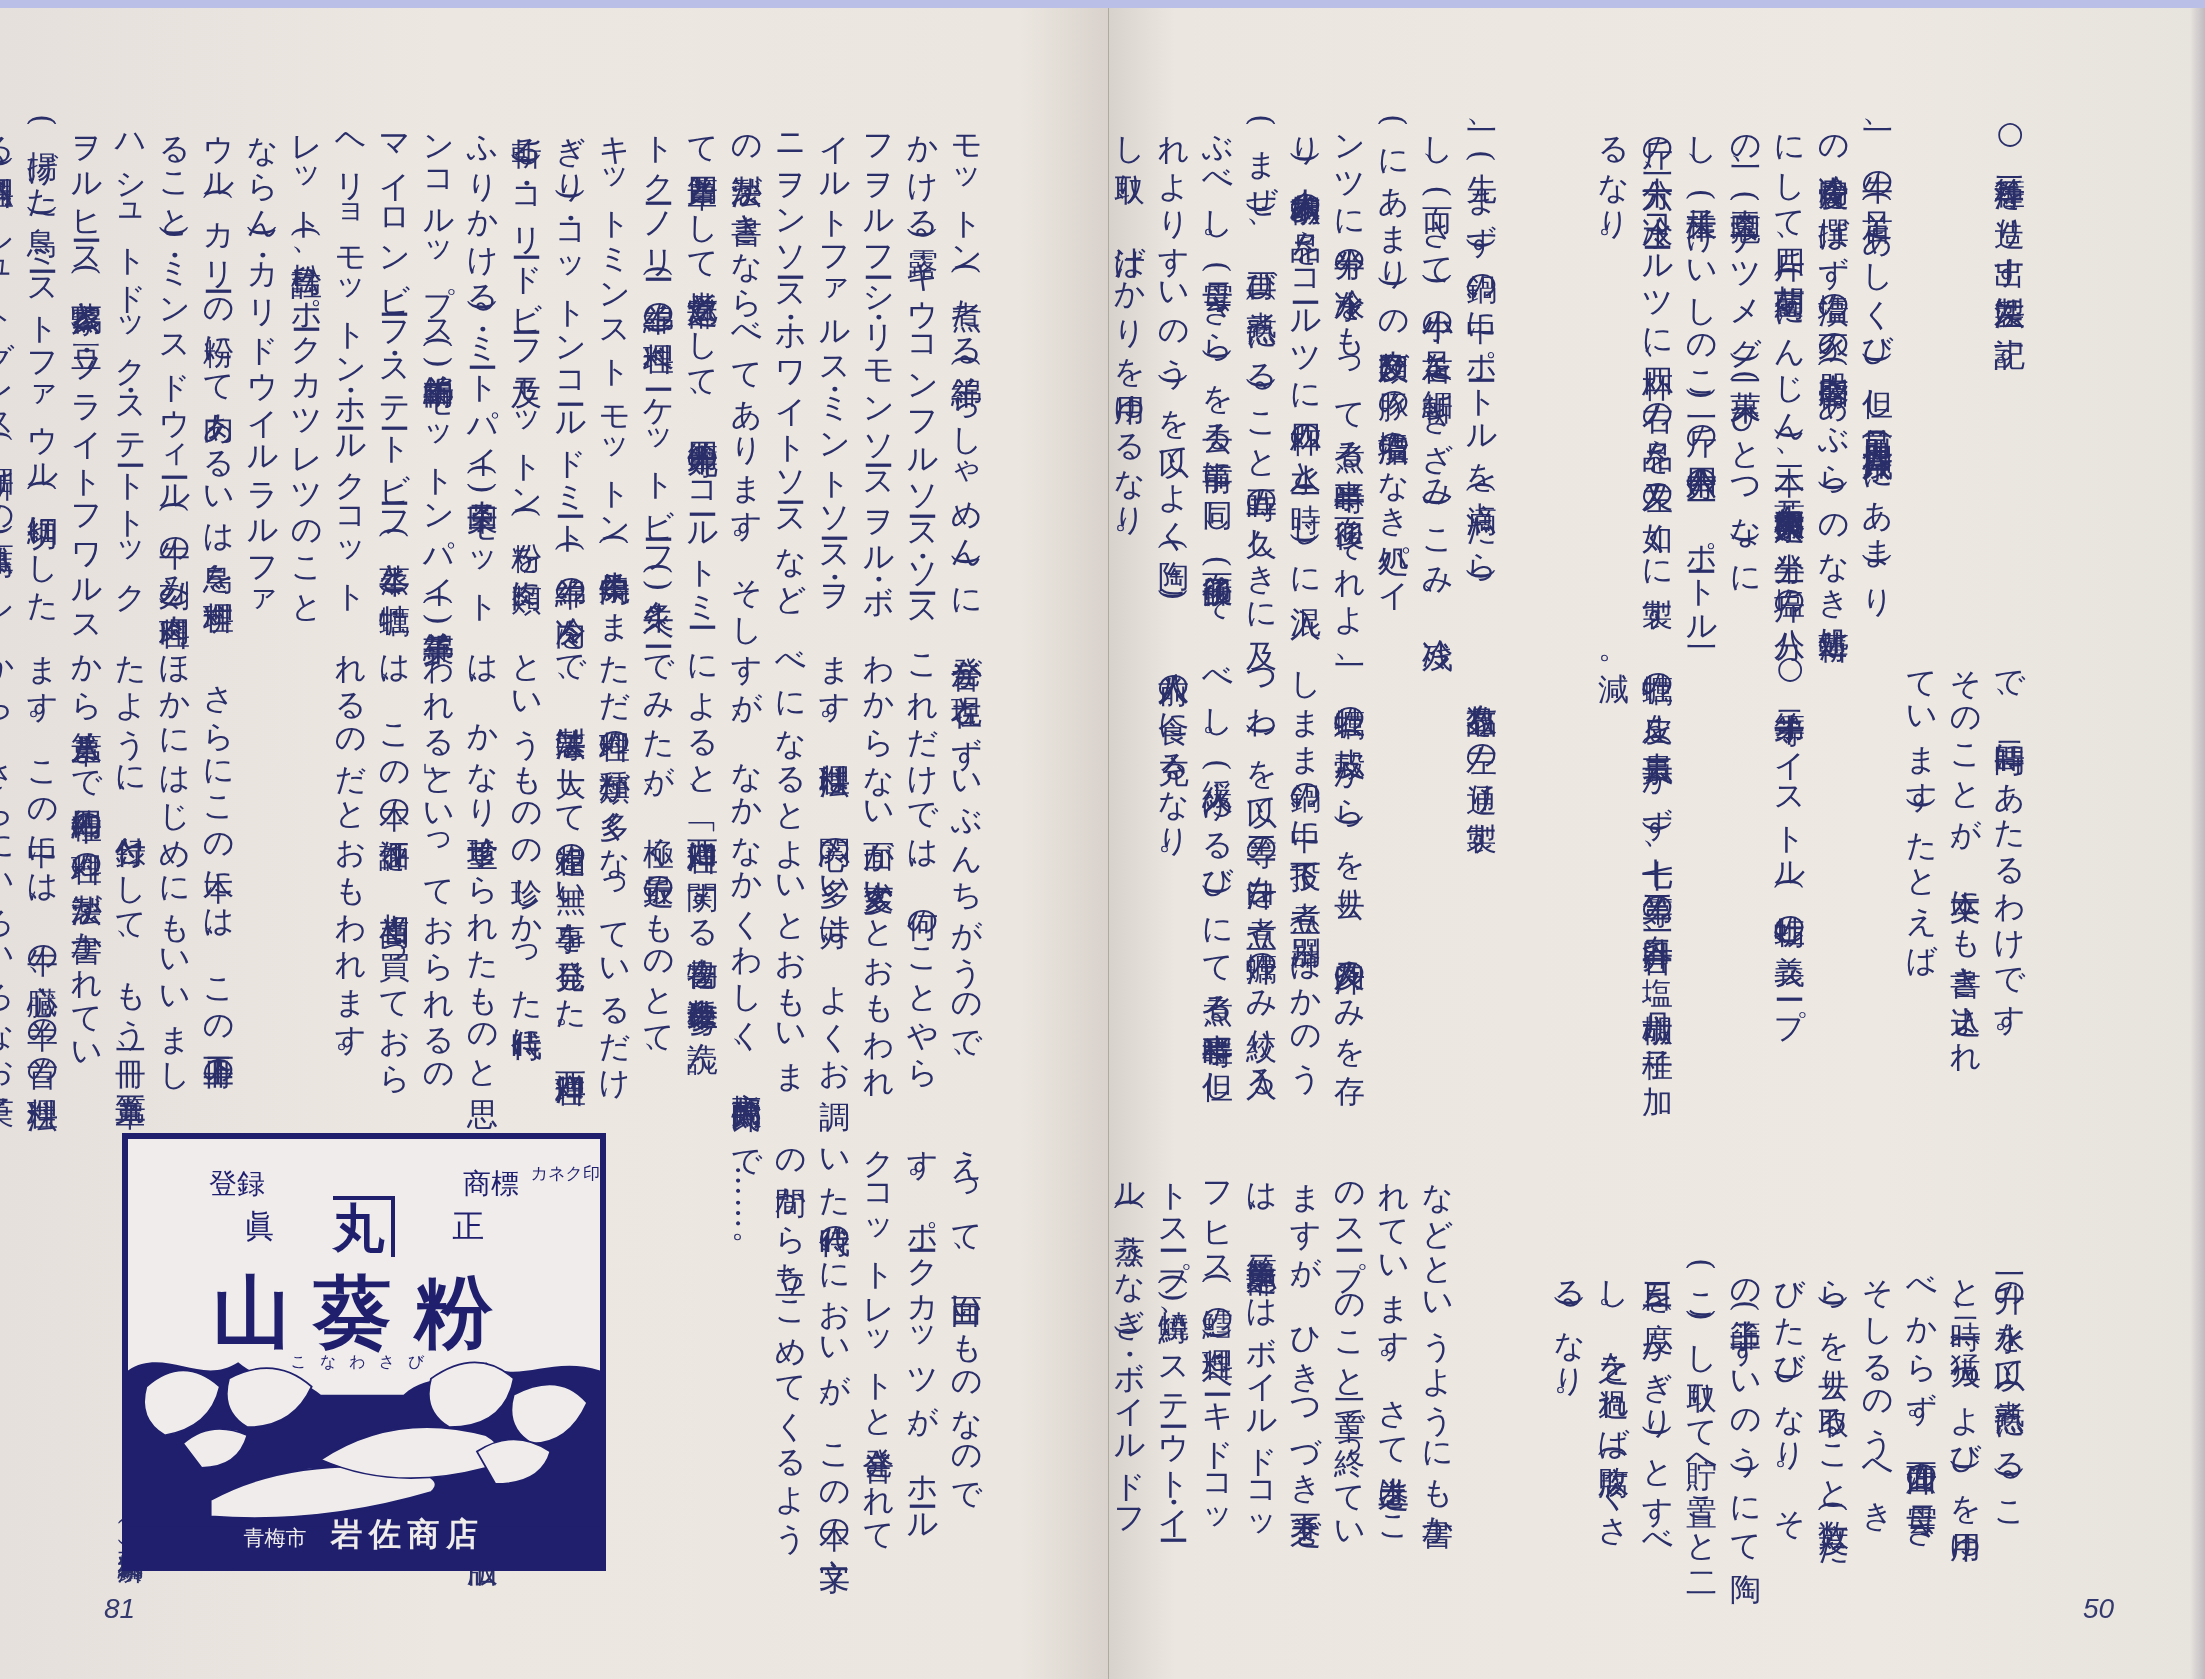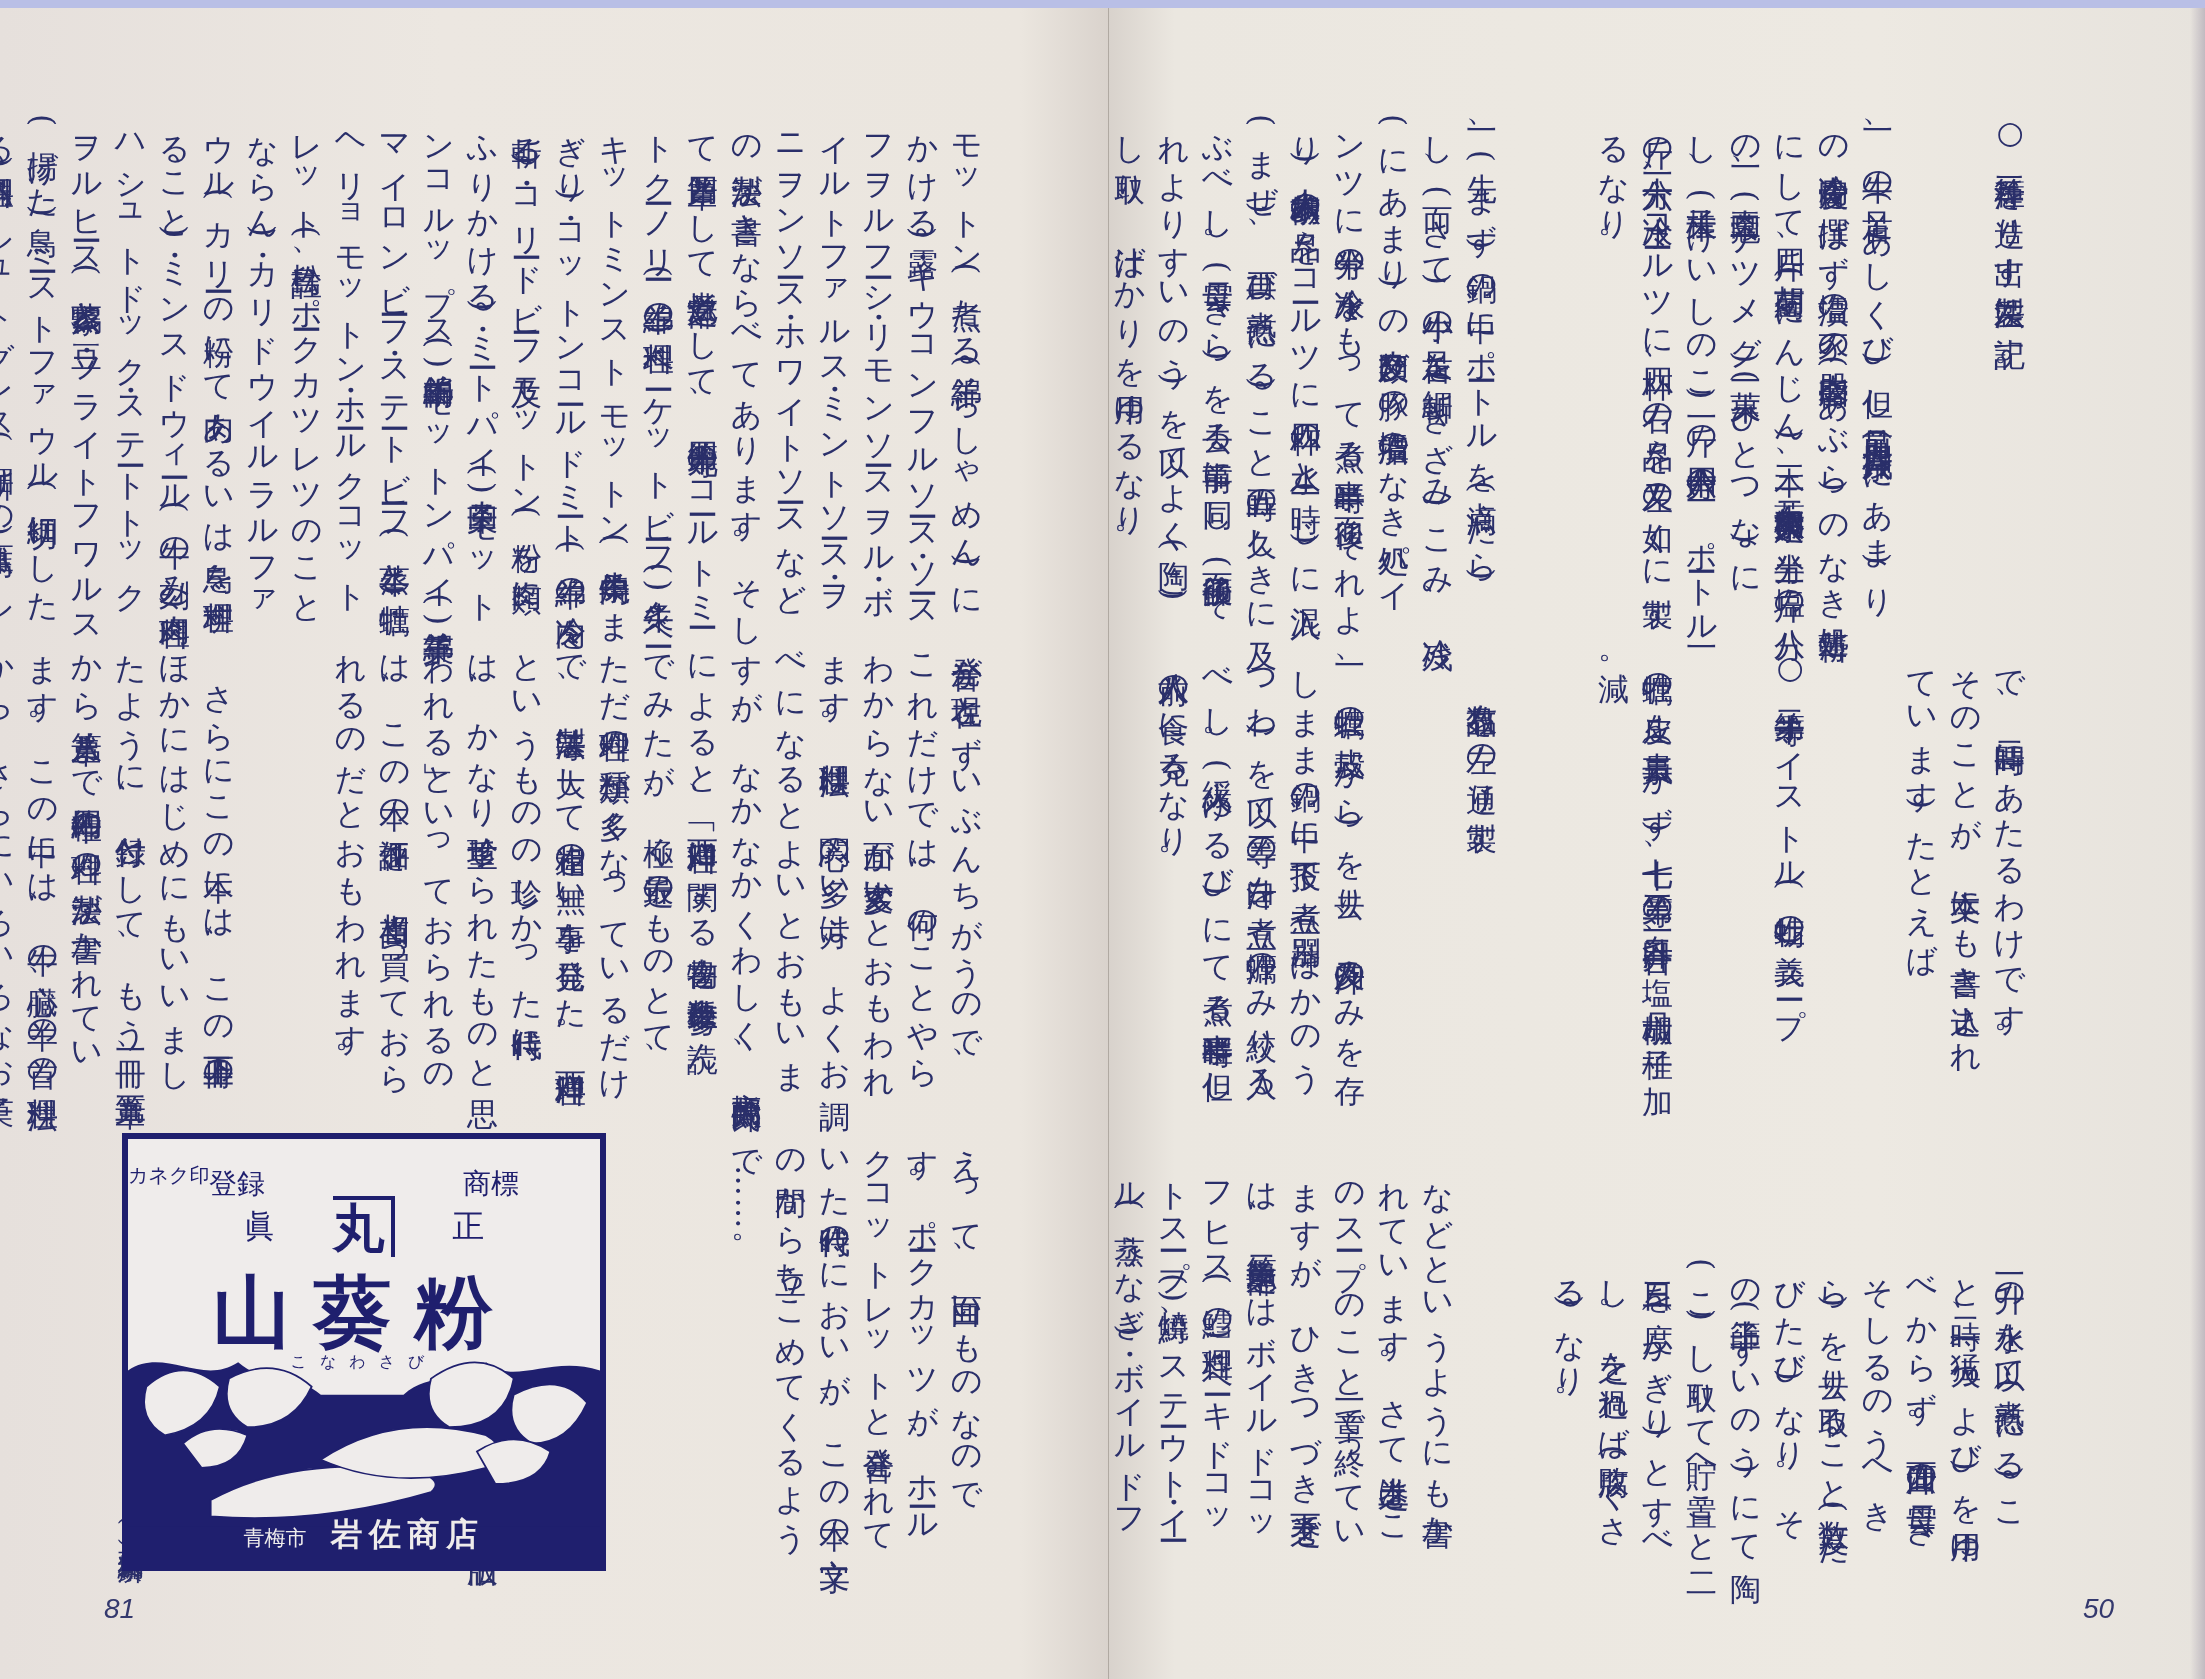--- a/index.html
+++ b/index.html
@@ -36,21 +36,21 @@
   .page-num {
     position: absolute; font-style: italic; color: #34396e;
     font-size: 28px; font-family: Liberation Sans, sans-serif;
   }
   .ad {
     position: absolute; left: 122px; top: 1125px; width: 484px; height: 438px;
     border: 6.5px solid #1f1f6e; background: #efeceb; box-sizing: border-box;
     color: #1f1f6e; overflow: hidden;
   }
   .ad .reg { position: absolute; top: 26px; left: 0; right: 0; display: flex; justify-content: space-between; padding: 0 81px; font-size: 28px; font-family: "DejaVu Sans", sans-serif; }
-  .ad .kane { position: absolute; top: 23px; left: 0; right: 0; text-align: left; font-size: 20px; font-family: "DejaVu Sans", sans-serif; }
+  .ad .kane { position: absolute; top: 23px; left: 0; right: 0; text-align: right; font-size: 17px; font-family: "DejaVu Sans", sans-serif; }
   .ad .mark-row { position: absolute; top: 57px; left: 0; right: 0; display: flex; justify-content: center; align-items: center; gap: 57px; font-size: 32px; font-family: "DejaVu Sans", sans-serif; }
   .ad .mark { font-size: 52px; font-weight: bold; border-top: 4.9px solid #1f1f6e; border-right: 4.9px solid #1f1f6e; padding: 0 6.5px 0 0; line-height: 57px; }
   .ad .product { position: absolute; top: 122px; left: 0; right: 0; text-align: center; font-size: 78px; font-weight: bold; letter-spacing: 23px; font-family: "DejaVu Sans", sans-serif; }
   .ad .kana { position: absolute; top: 213px; left: 0; right: 0; text-align: center; font-size: 16px; letter-spacing: 13px; font-family: "DejaVu Sans", sans-serif; }
   .ad .art { position: absolute; left: 0; bottom: 0; width: 100%; height: 227px; }
   .ad .shop { position: absolute; bottom: 8px; left: 0; right: 0; display: flex; justify-content: center; align-items: baseline; gap: 24px; color: #efeceb; font-family: "DejaVu Sans", sans-serif; }
   .ad .shop .city { font-size: 21px; margin-top: 38px; }
   .ad .shop .name { font-size: 32px; letter-spacing: 6.5px; font-weight: bold; }
   .edge-shadow-right { position: absolute; right: 0; top: 0; width: 14.6px; height: 100%; background: linear-gradient(to right, rgba(0,0,0,0), rgba(120,110,140,.35)); }
 </style>

